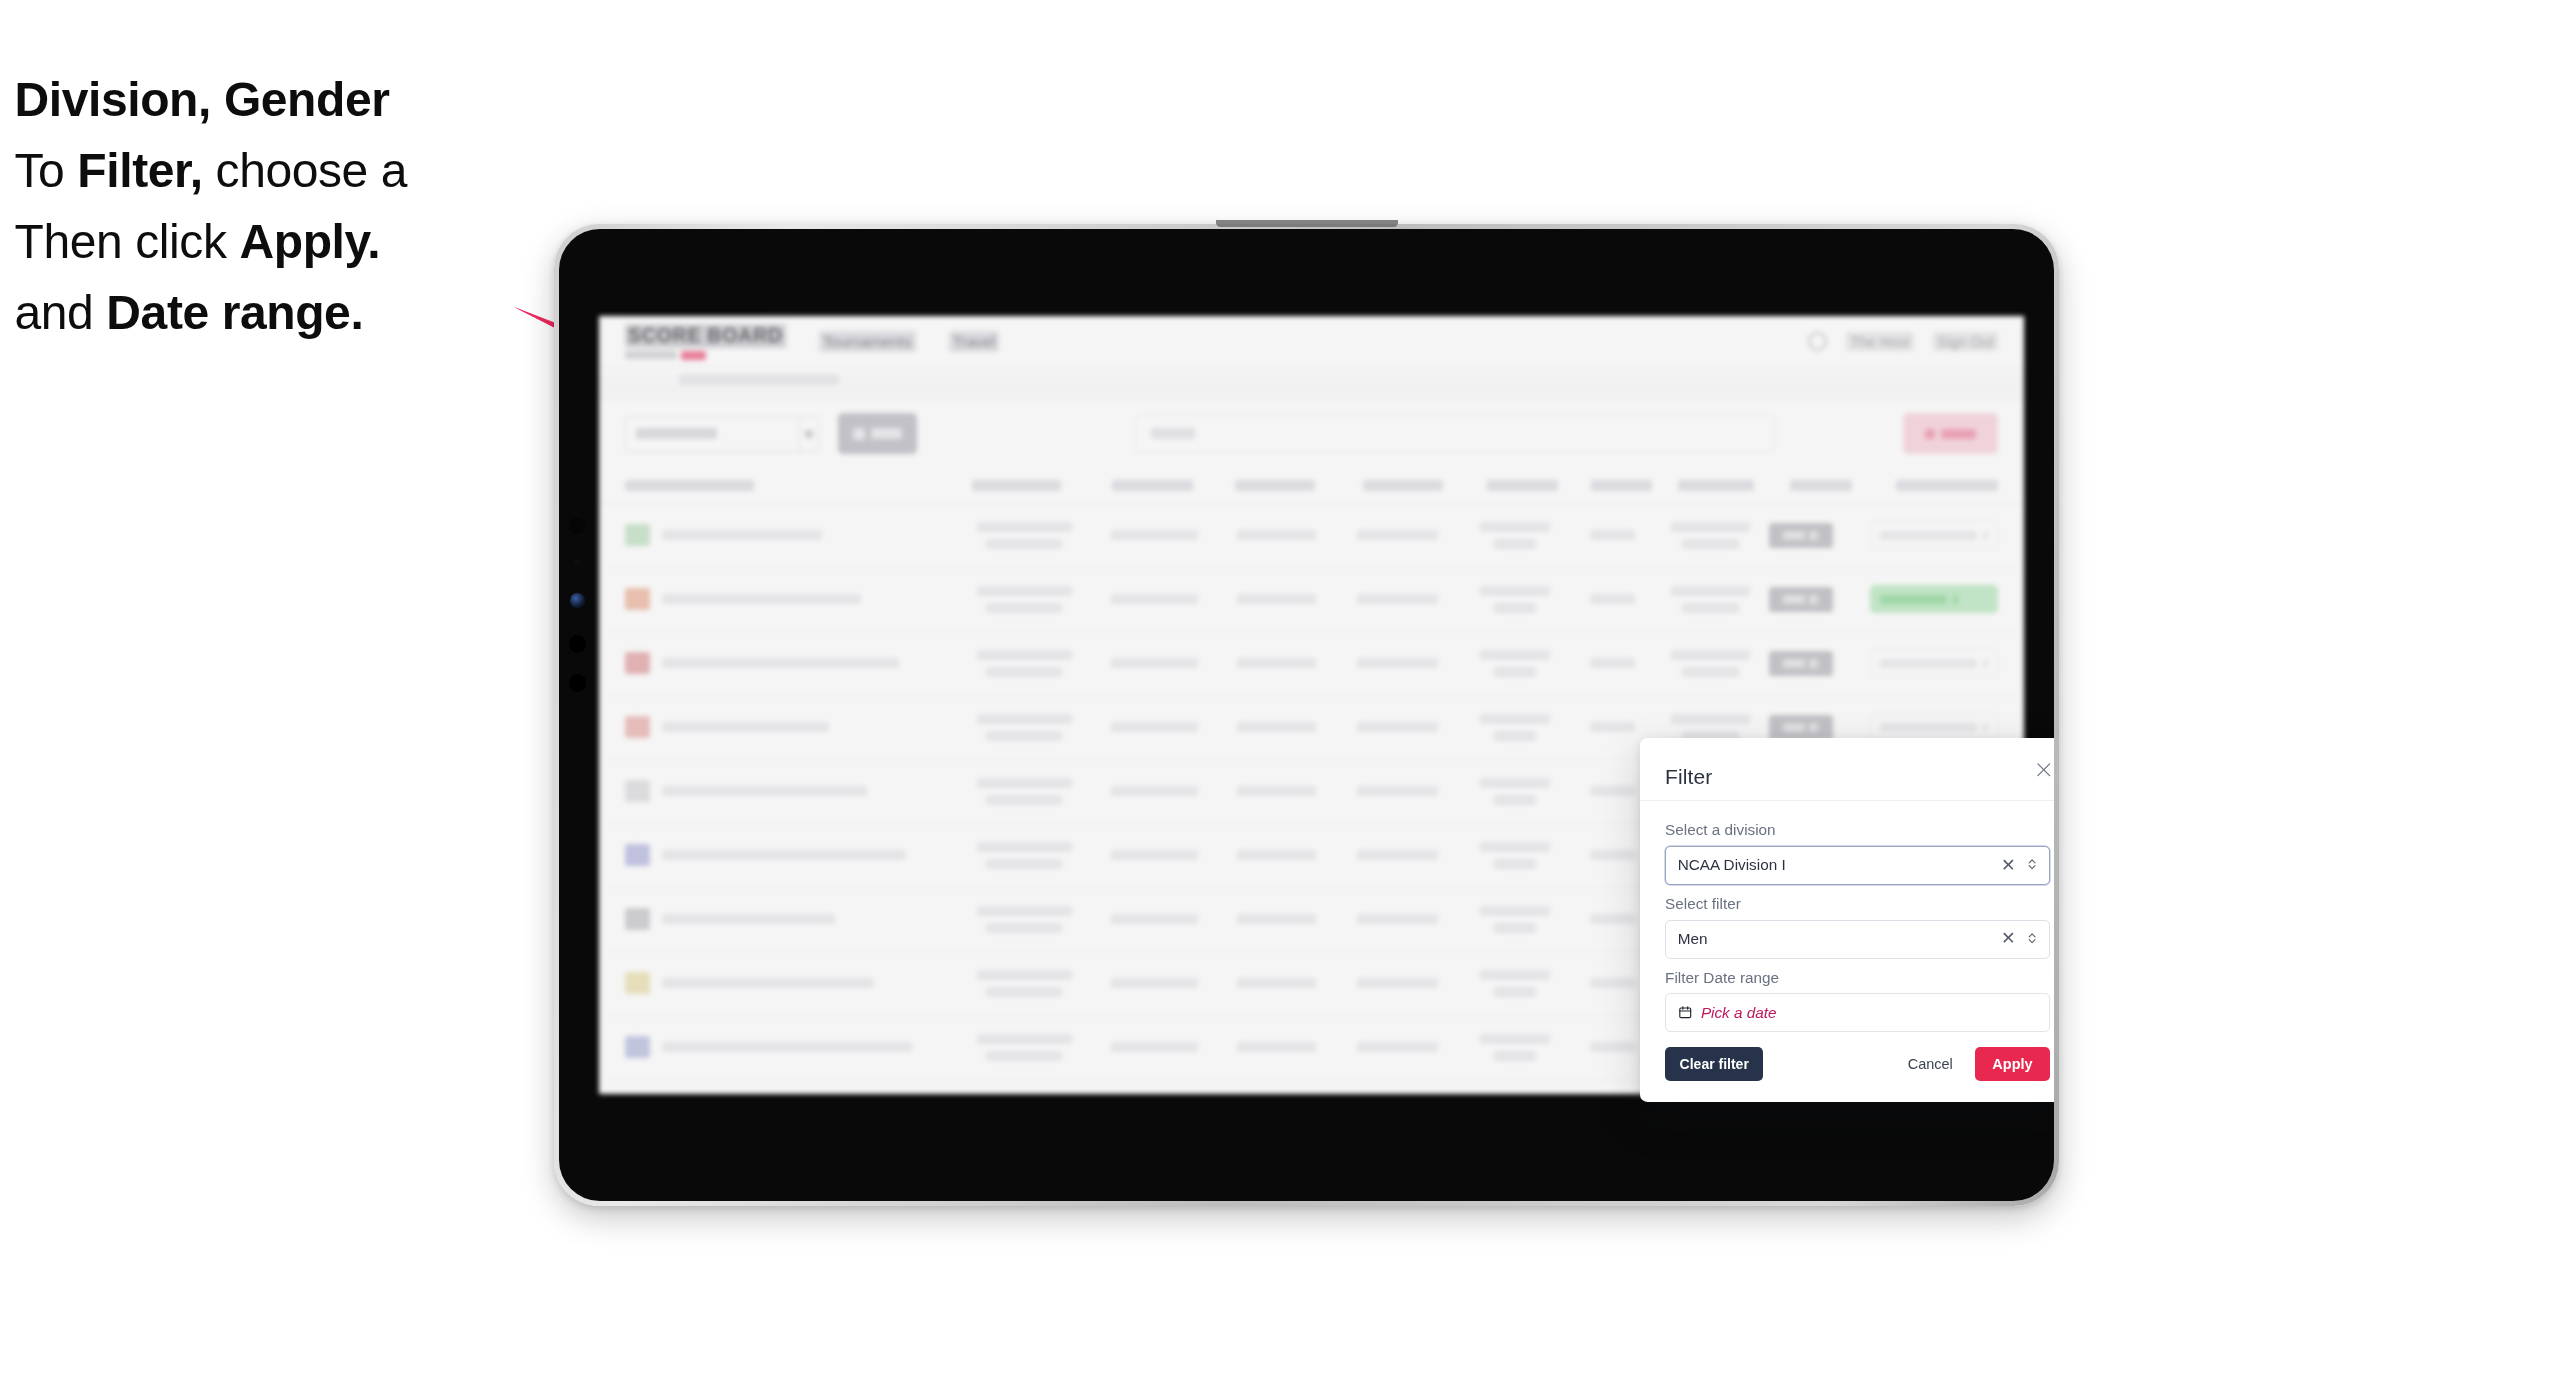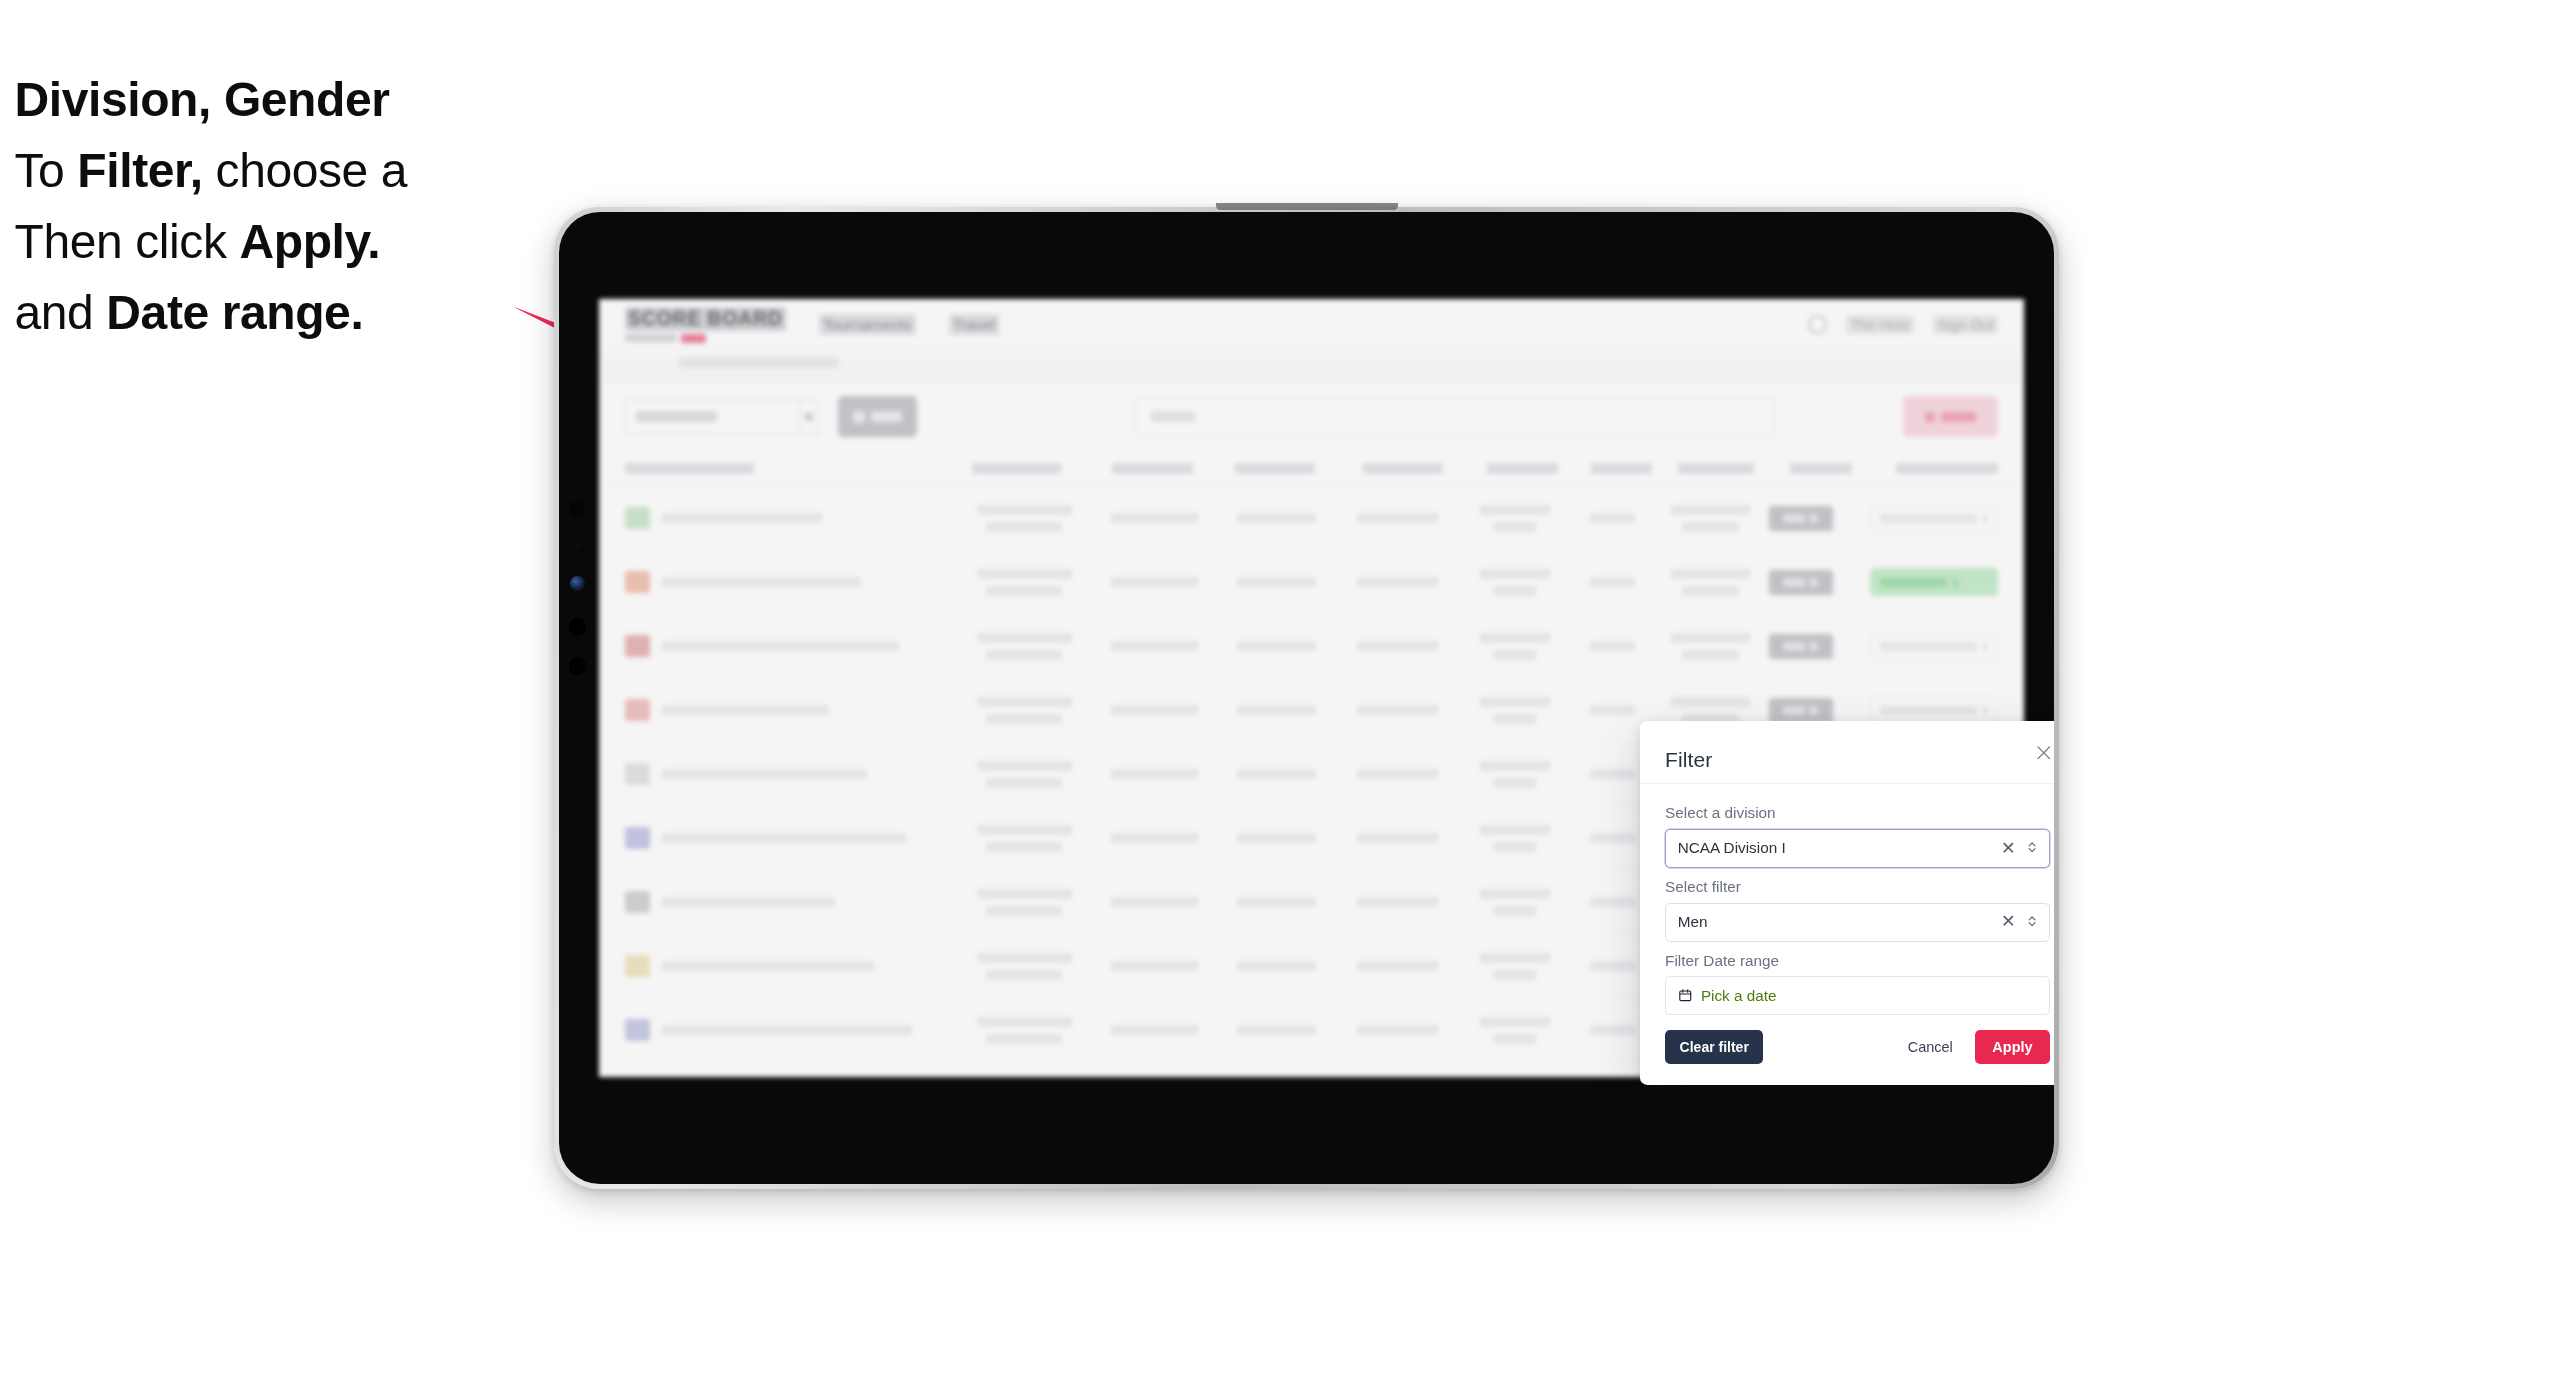--- a/index.html
+++ b/index.html
@@ -21,21 +21,21 @@
     font-weight: 400;
     letter-spacing: -0.4px;
   }
   #instructions b { font-weight: 700; }
 
   
   #arrow-svg { position: absolute; left: 0; top: 0; width: 2576px; height: 1386px; pointer-events: none; }
 
   
   #tablet {
-    position: absolute; left: 554px; top: 207px;
+    position: absolute; left: 554px; top: 224px;
     width: 1505px; height: 982px;
     border-radius: 45px;
     background: linear-gradient(100deg,#cfcfcf 0%, #e9e9e9 14%, #bdbdbd 50%, #d8d8d8 86%, #a8a8a8 100%);
     padding: 5.1px;
     box-shadow: 0 11.6px 32px rgba(0,0,0,0.22), 0 2.2px 7.3px rgba(0,0,0,0.12);
   }
   #tablet-screen {
     position: relative; width: 100%; height: 100%;
     border-radius: 41px;
     background: #090909;
@@ -173,21 +173,21 @@
     display:flex; align-items:center; padding: 0 11.6px;
   }
   .select-ctl.focused { border-color:#9aa6c4; box-shadow: 0 0 0 0.7px #c3cbe0; }
   .select-val { flex:1; font-size: 15.3px; color:#2c3240; }
   .sel-icons { display:flex; align-items:center; gap: 11.6px; color:#6a7180; }
   .x-glyph { font-size:17.5px; line-height:1; color:#565d6b; }
   .date-ctl {
     height: 39px; border:0.7px solid #e2e4e9; border-radius:5.1px; background:#fff;
     display:flex; align-items:center; padding: 0 11.6px; gap: 8.7px;
   }
-  .date-text { font-size: 15.3px; color:#4d7c0f; }
+  .date-text { font-size: 15.3px; color:#be185d;font-style:italic; }
   #modal-foot {
     position:absolute; left:0; right:0; bottom: 0; height: 76px;
     display:flex; align-items:center; padding: 0 25px;
   }
   #clear-filter {
     background:#27334a; color:#fff; border:none; border-radius:5.1px;
     font-size:14px; font-family:inherit; padding: 8.7px 14.5px; cursor:pointer; font-weight:600;
   }
   #foot-right { margin-left:auto; display:flex; align-items:center; gap: 22px; }
   #cancel-btn {

